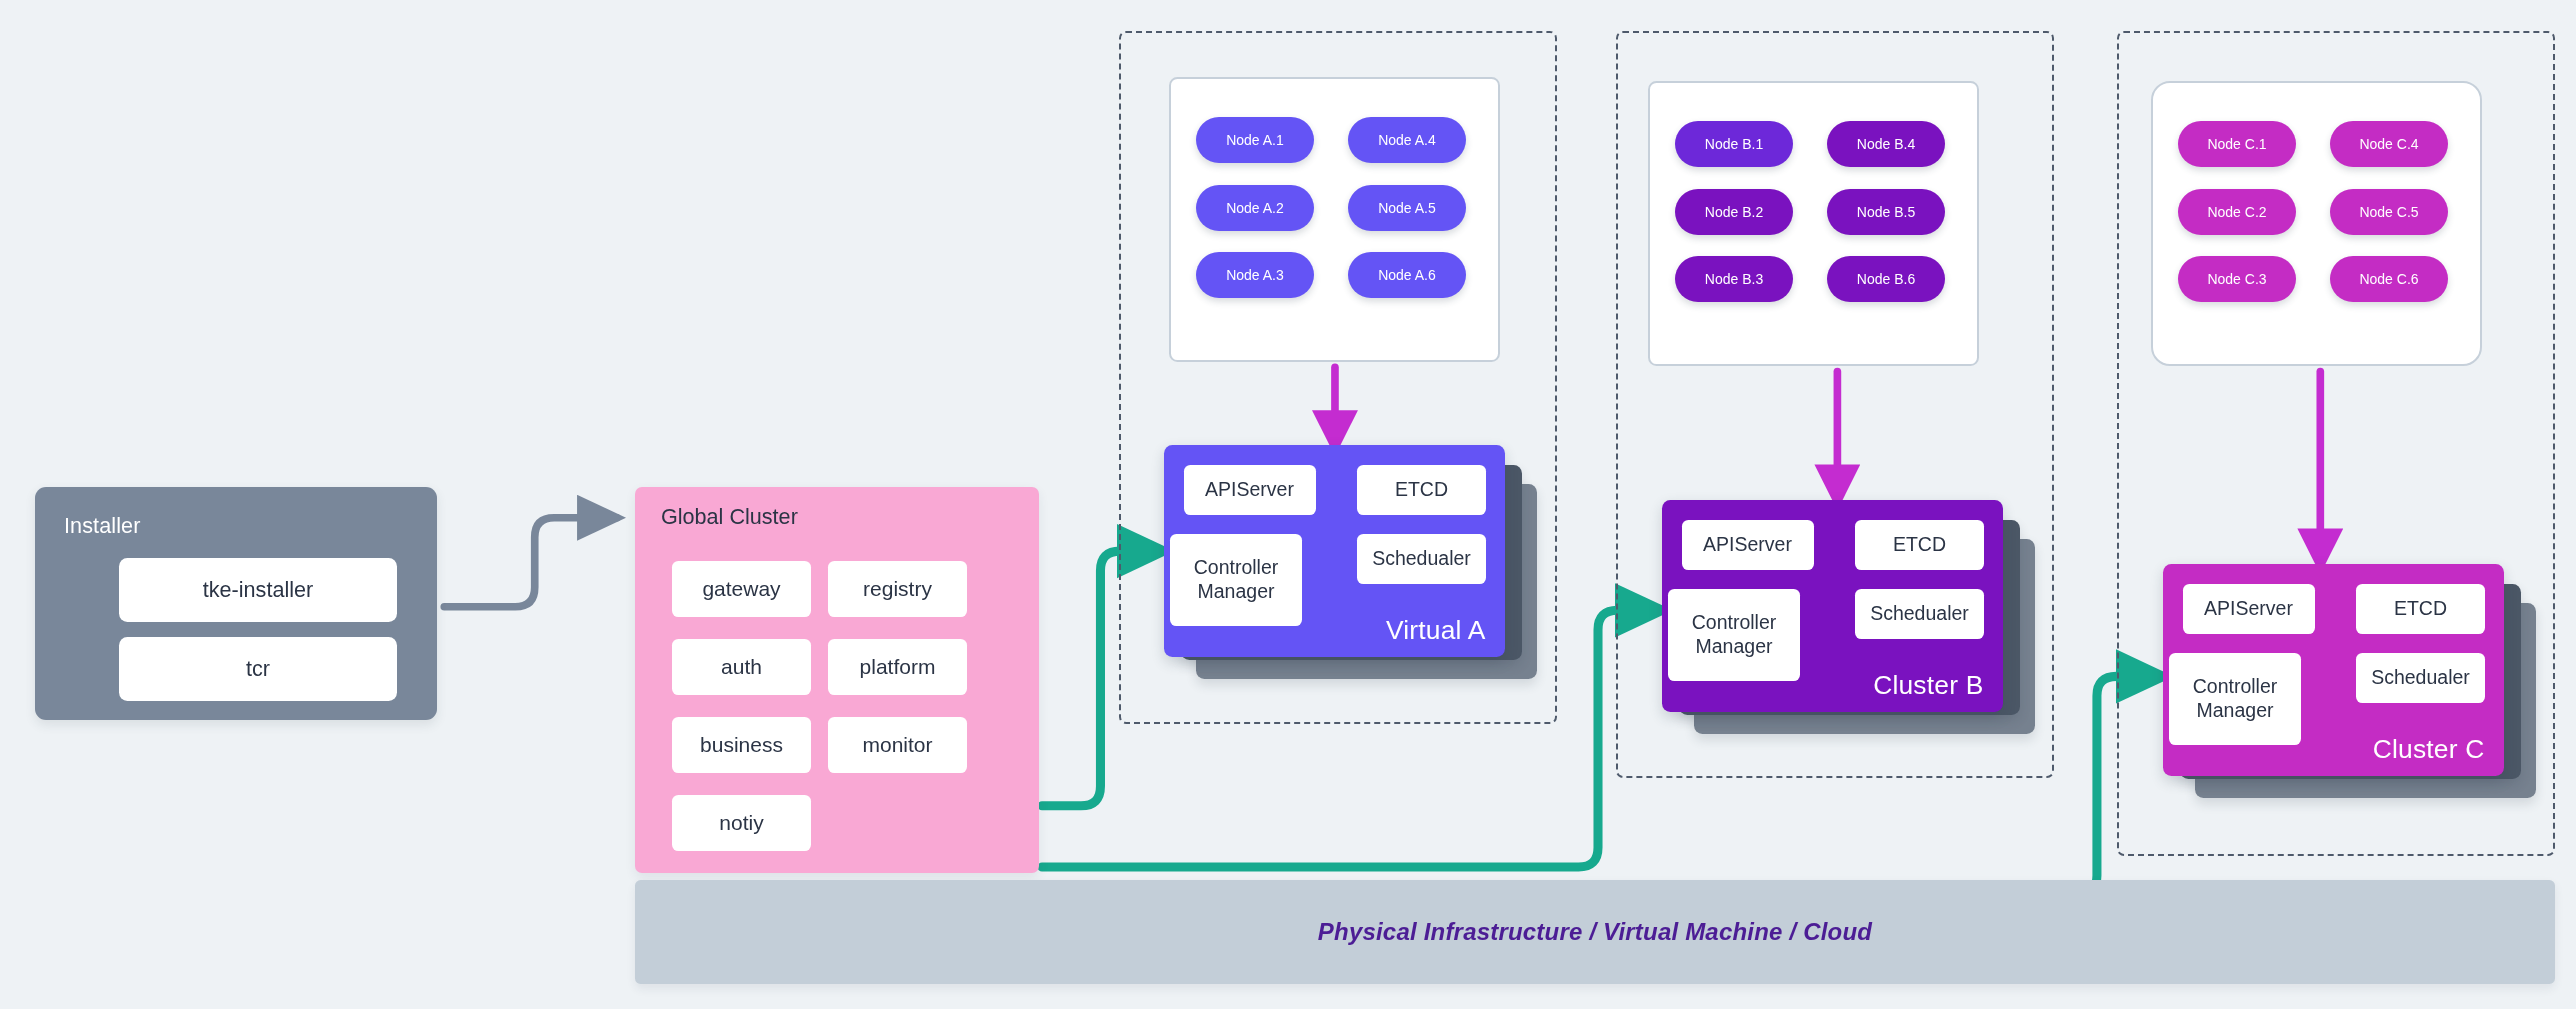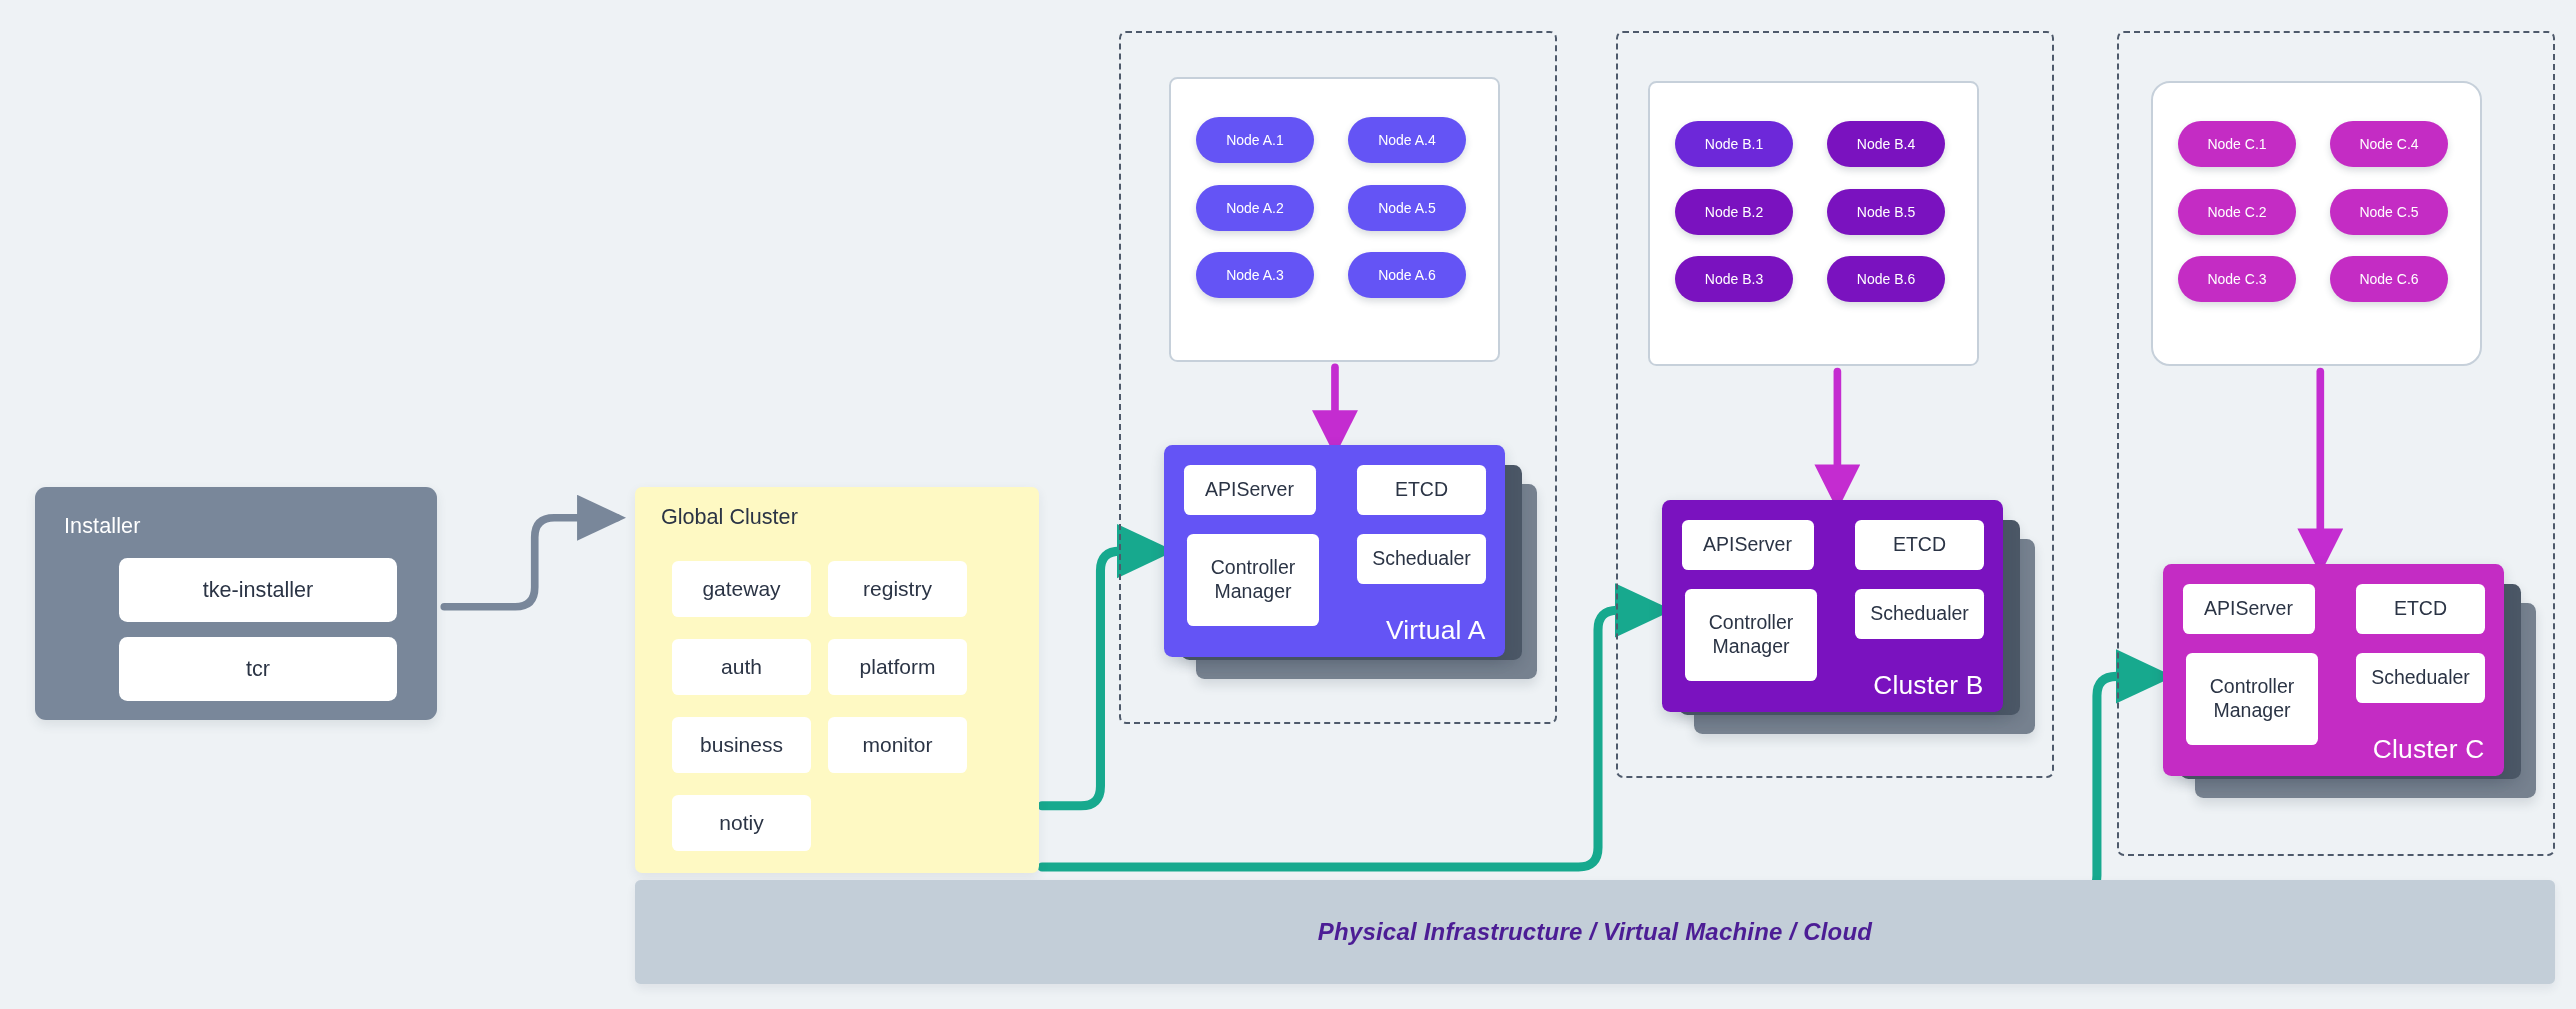--- a/index.html
+++ b/index.html
@@ -34,21 +34,21 @@
     background: #ffffff; border-radius: 8.4px;
     display: flex; align-items: center; justify-content: center;
     color: #2b3445; font-size: 21.6px;
   }
   .installer .item.i0 { top: 71px; }
   .installer .item.i1 { top: 150px; }
 
   
   .globalcluster {
     position: absolute; left: 635px; top: 487px; width: 404px; height: 386px;
-    background: #fef9c3; border-radius: 7px;
+    background: #f9a8d4; border-radius: 7px;
     box-shadow: 0 4.2px 11px rgba(40,55,71,.08);
   }
   .globalcluster .panel-title {
     position: absolute; left: 26px; top: 17.4px;
     color: #2b3445; font-size: 21.6px;
   }
   .globalcluster .svc {
     position: absolute; width: 139px; height: 56px;
     background: #ffffff; border-radius: 6.3px;
     display: flex; align-items: center; justify-content: center;
@@ -107,21 +107,21 @@
     border-radius: 8.4px;
     box-shadow: 0 5.6px 12.5px rgba(40,55,71,.18);
   }
   .cpcard .comp {
     position: absolute; background: #ffffff; border-radius: 6.3px;
     display: flex; align-items: center; justify-content: center; text-align: center;
     color: #2b3445; font-size: 19.5px; line-height: 1.22;
   }
   .comp.apiserver  { left: 19.5px;  top: 19.5px;  width: 132px; height: 50px; }
   .comp.etcd       { left: 193px; top: 19.5px;  width: 129px; height: 50px; }
-  .comp.ctrlmgr    { left: 23px;  top: 89px; width: 132px; height: 92px; }
+  .comp.ctrlmgr    { left: 6px;  top: 89px; width: 132px; height: 92px; }
   .comp.sched      { left: 193px; top: 89px; width: 129px; height: 50px; }
   .cpcard .cluster-name {
     position: absolute; right: 19.5px; bottom: 11px;
     color: #ffffff; font-size: 26.4px; letter-spacing: 0.2px;
   }
 
   
   .infrabar {
     position: absolute; left: 635px; top: 880px; width: 1920px; height: 104px;
     background: #c3ced8; border-radius: 5.6px;

